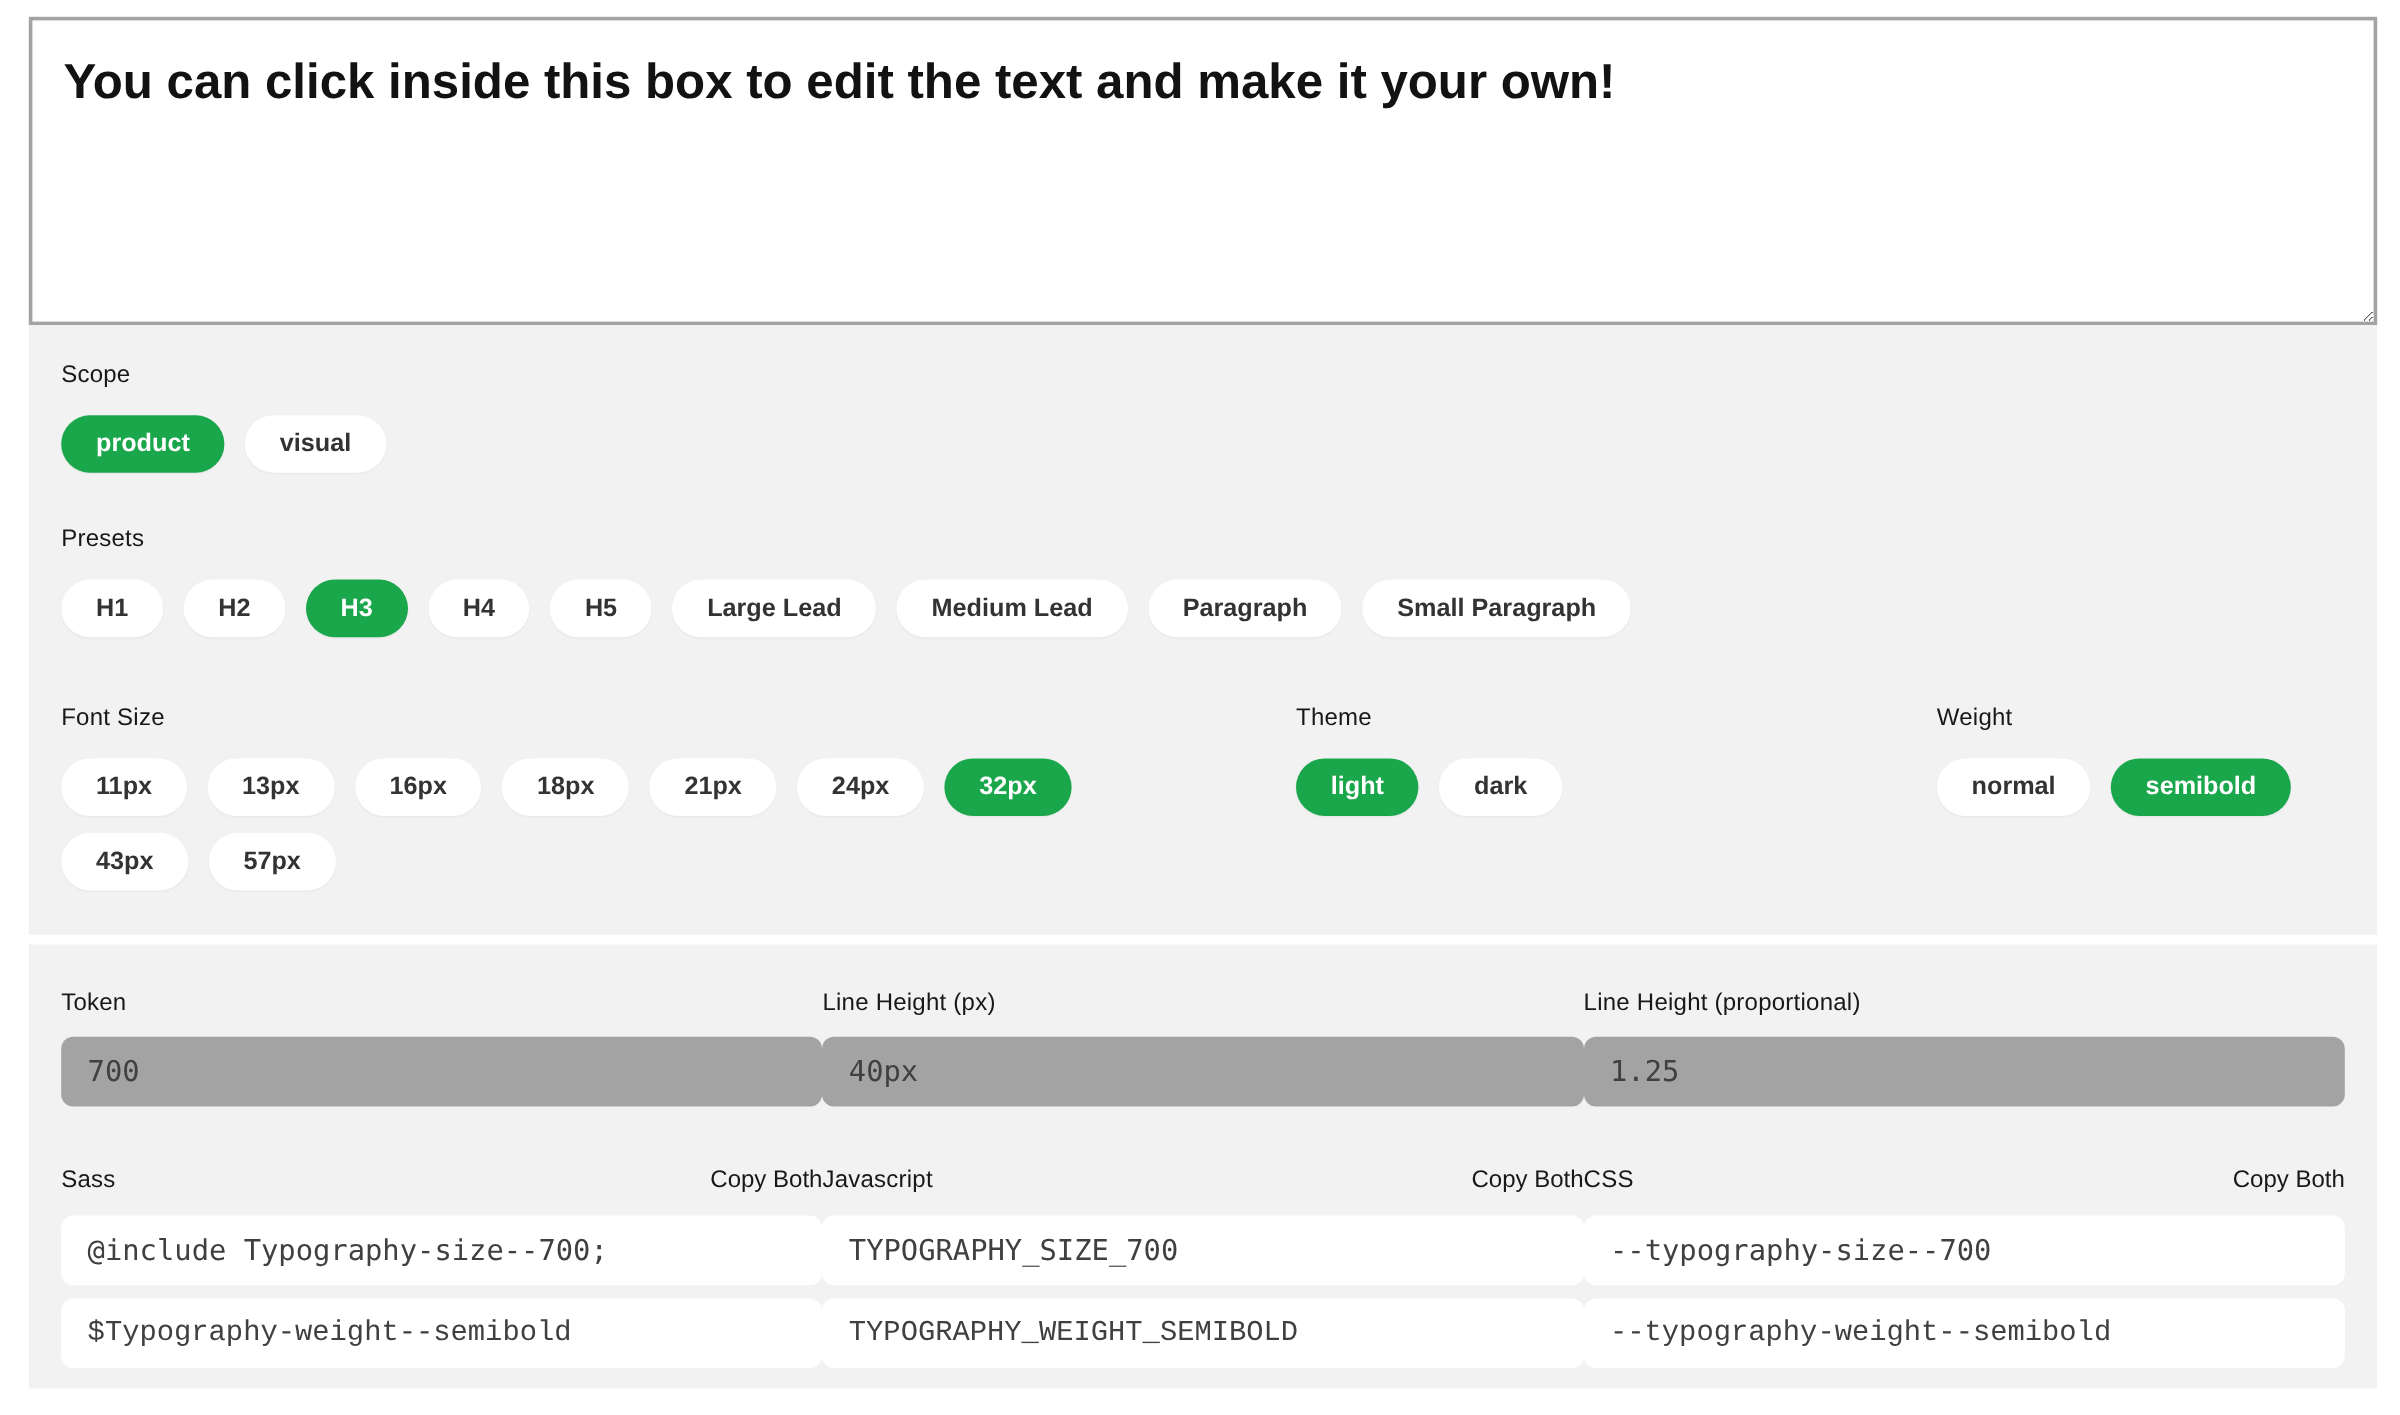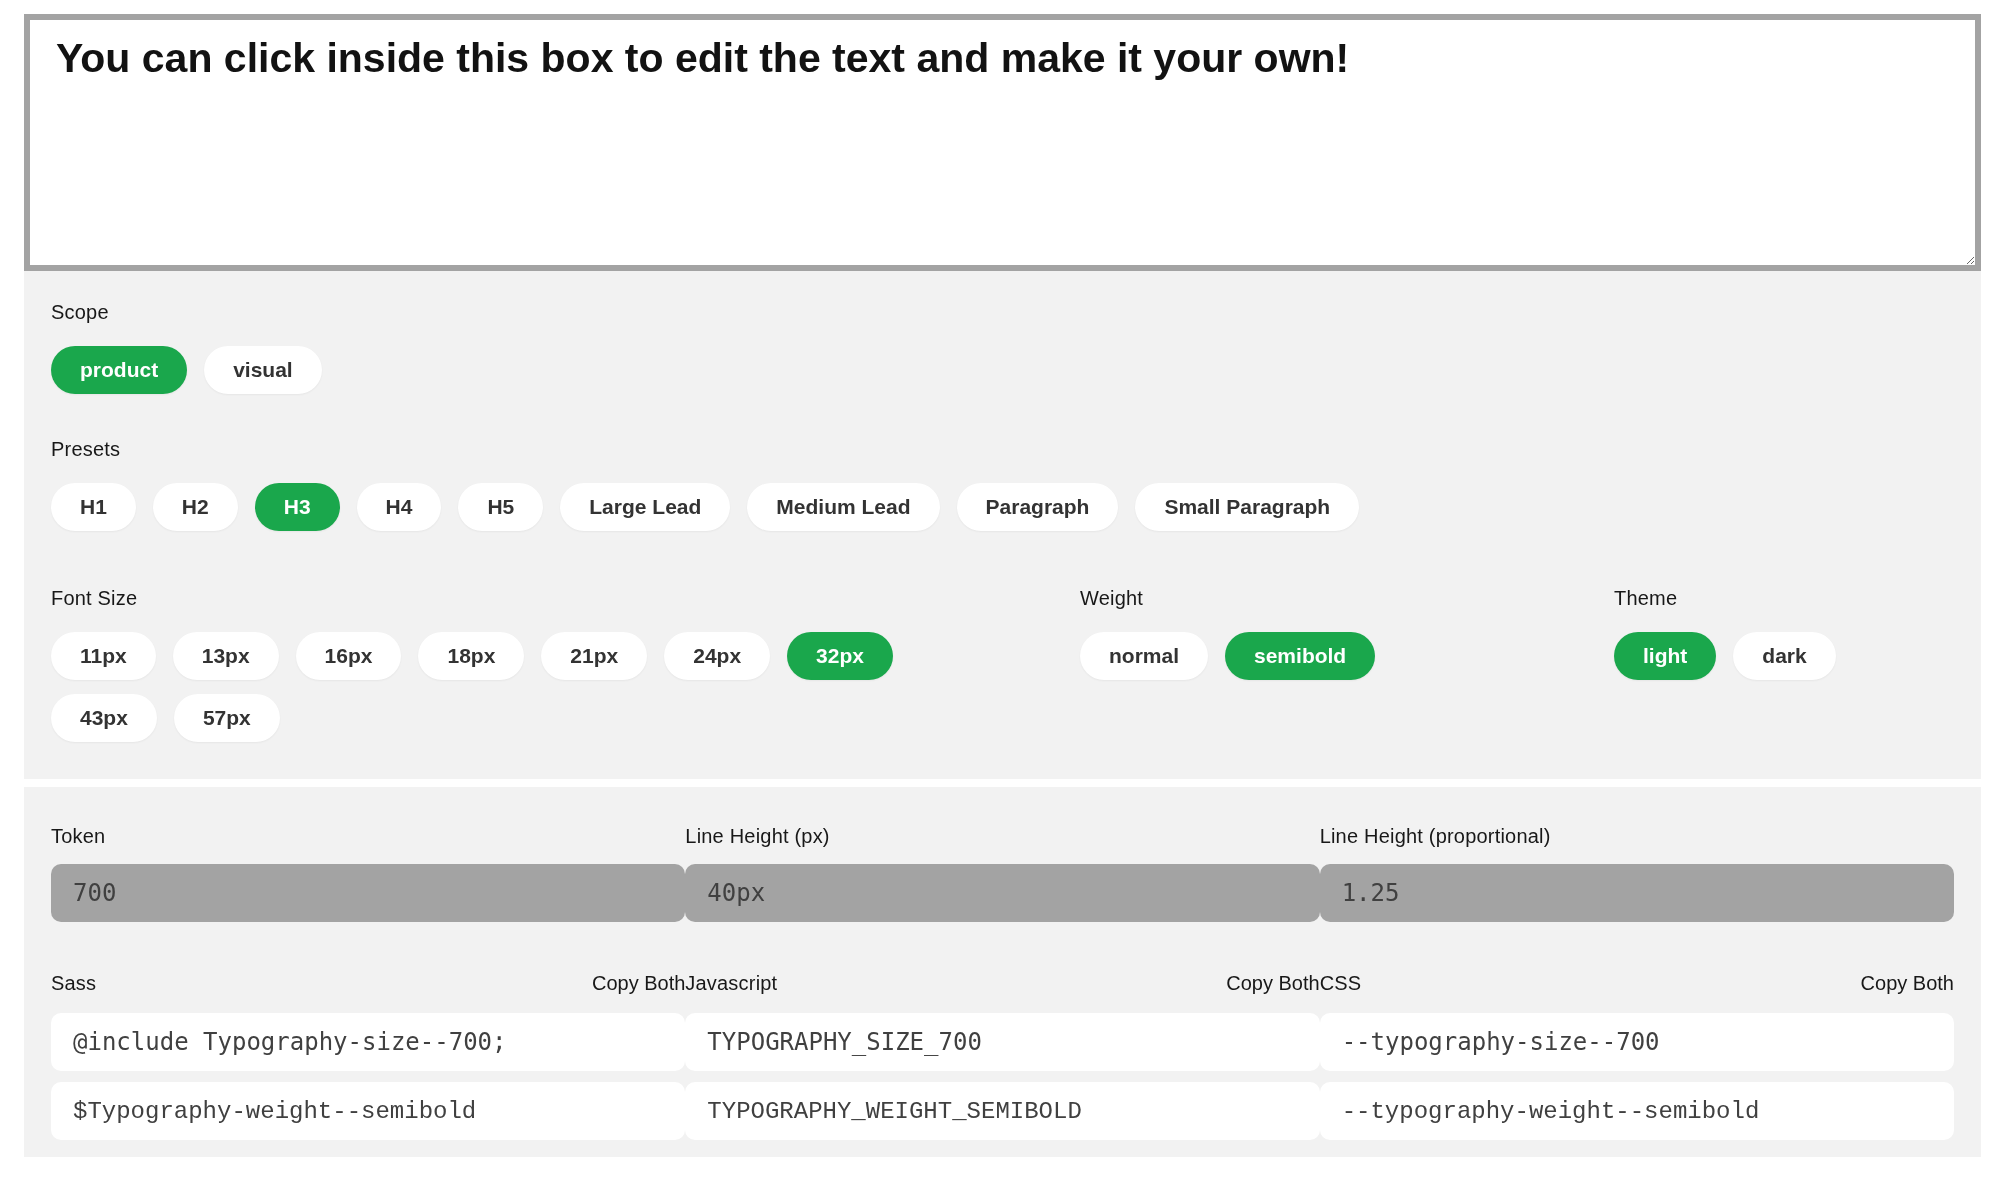--- a/index.html
+++ b/index.html
@@ -9,22 +9,22 @@
     width: 2000px; height: 1179px; overflow: hidden;
     background: #ffffff;
     font-family: "Liberation Sans", sans-serif;
     color: var(--ink);
   }
   .page { padding: 14px 19px 0 24px; }
 
   
   .preview {
     display: block; width: 1957px; height: 257px;
-    border: 6px solid #a3a3a3; background: #fff;
-    padding: 13px 26px;
+    border: 3px solid #a3a3a3; background: #fff;
+    padding: 26px 26px;
     font-family: "Liberation Sans", sans-serif;
     font-weight: bold; font-size: 41px; line-height: 1.25; color: #121212;
     resize: both; outline: none; border-radius: 0;
   }
 
   
   .panel { background: var(--panel); width: 1957px; }
   .panel.controls { margin-top: 0; padding: 30px 27px 37px 27px; }
   .panel.outputs  { margin-top: 8px; padding: 38px 27px 20px 27px; height: 370px; }
 
@@ -106,32 +106,32 @@
           <button class="pill">18px</button>
           <button class="pill">21px</button>
           <button class="pill">24px</button>
           <button class="pill selected">32px</button>
           <button class="pill">43px</button>
           <button class="pill">57px</button>
         </div>
       </div>
 
       <div>
+        <div class="label">Theme</div>
+        <div class="pills">
+          <button class="pill selected">light</button>
+          <button class="pill">dark</button>
+        </div>
+      </div>
+
+      <div>
         <div class="label">Weight</div>
         <div class="pills">
           <button class="pill">normal</button>
           <button class="pill selected">semibold</button>
-        </div>
-      </div>
-
-      <div>
-        <div class="label">Theme</div>
-        <div class="pills">
-          <button class="pill selected">light</button>
-          <button class="pill">dark</button>
         </div>
       </div>
 
     </div>
   </section>
 
   <section class="panel outputs">
 
     <div class="out-grid">
       <div class="out-col">

